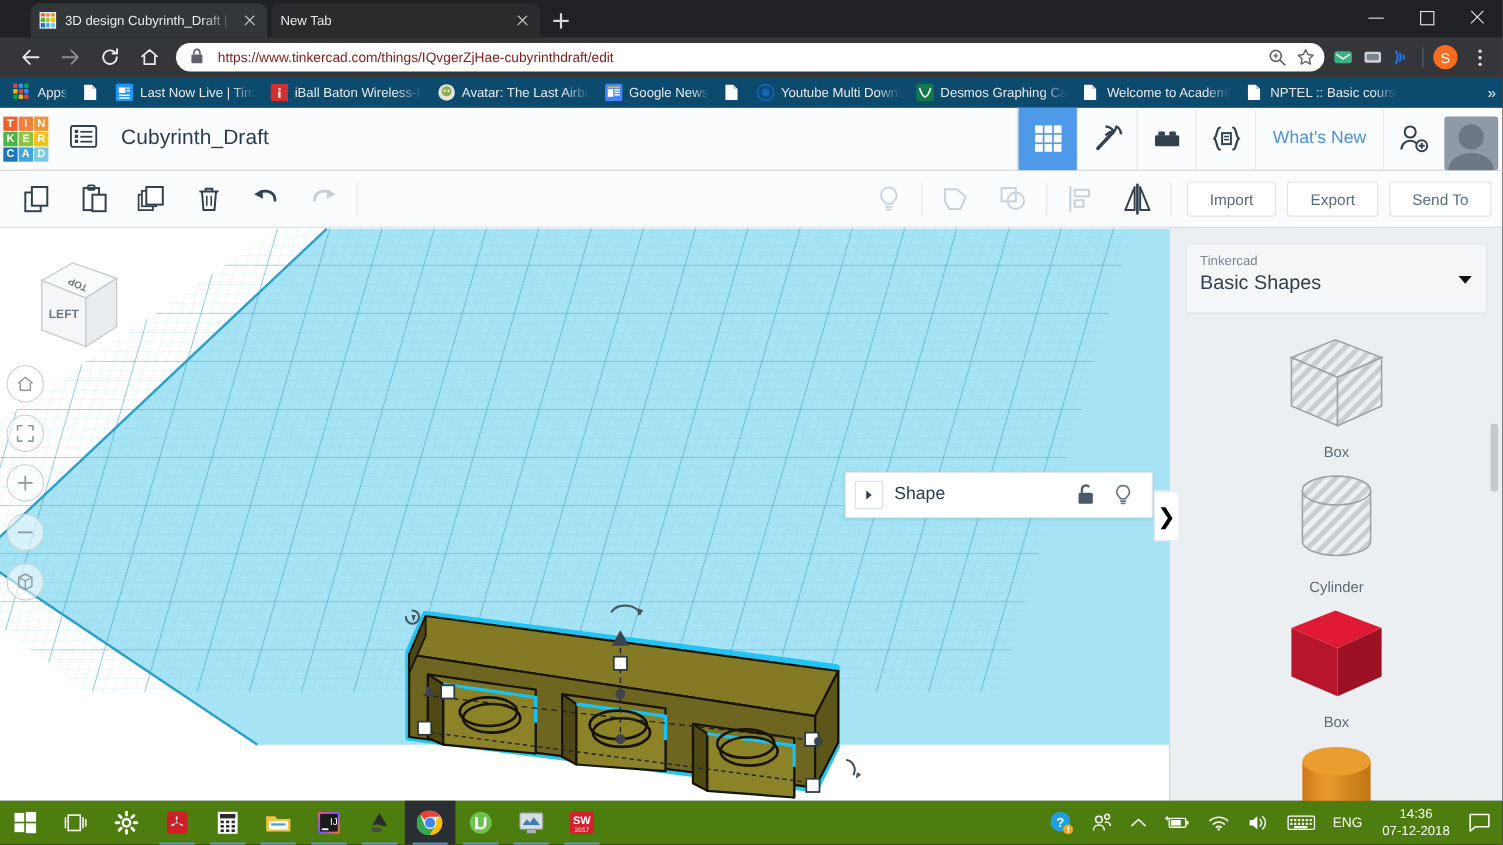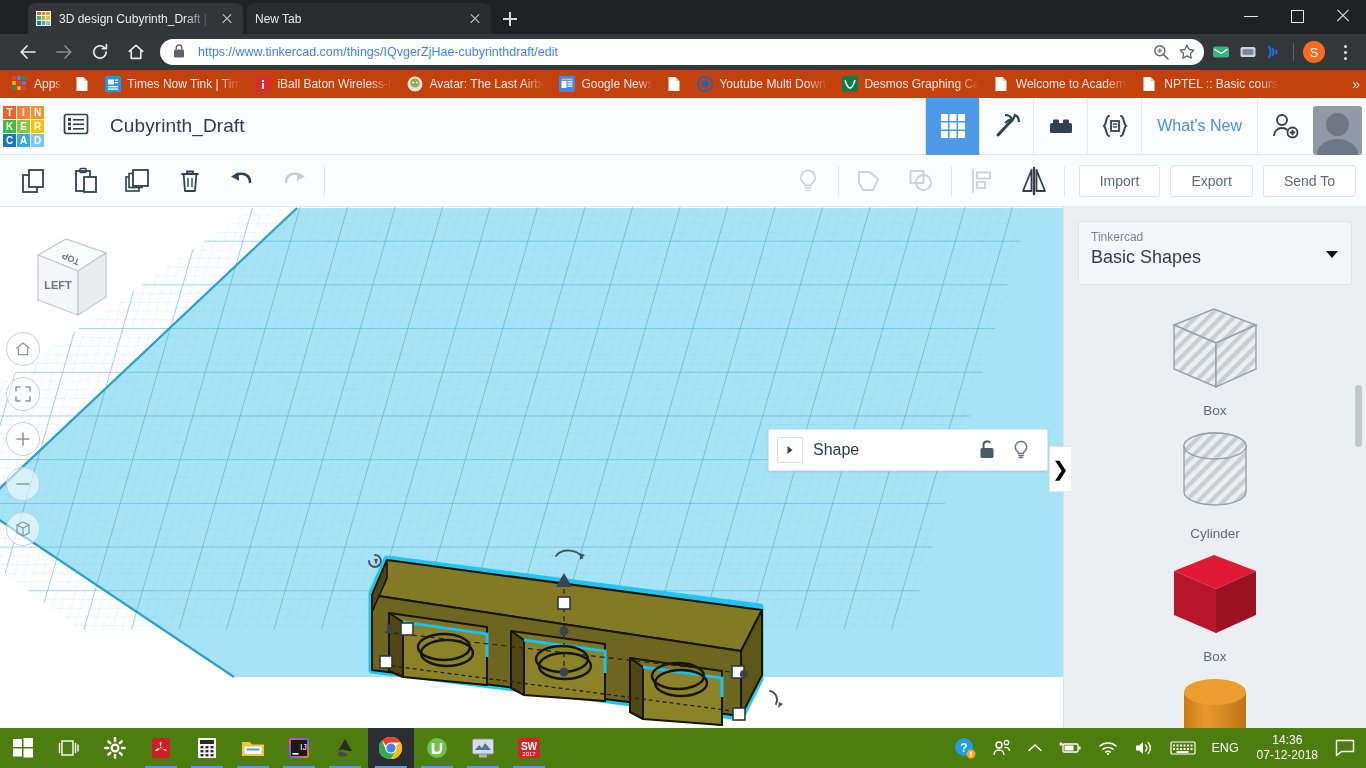--- a/index.html
+++ b/index.html
@@ -72,38 +72,38 @@
   .navbtn { width: 36px; height: 28px; position: relative; color: #e8eaed; flex: 0 0 auto; }
   .navbtn svg { position: absolute; left: 50%; top: 50%; transform: translate(-50%,-50%); }
   .omnibox {
     flex: 1 1 auto; height: 26px; background: #fff; border-radius: 13px;
     margin: 0 8px 0 6px; display: flex; align-items: center; padding: 0 8px 0 12px;
     gap: 8px;
   }
   .omni-url {
     flex: 1 1 auto; font-size: 12.5px; color: #202124; white-space: nowrap; overflow: hidden;
   }
-  .omni-url .dim { color: #3b82f6; }
+  .omni-url .dim { color: #7f1d1d; }
   .omni-ico { width: 18px; height: 18px; position: relative; flex: 0 0 18px; color: #5f6368; }
   .ext-icons { display: flex; align-items: center; gap: 9px; padding-right: 6px; }
   .ext { width: 18px; height: 18px; position: relative; }
   .divider-v { width: 1px; height: 18px; background: #5f6368; }
   .avatar-s {
     width: 22px; height: 22px; border-radius: 50%; background: #f96c20;
     color: #fff; font-size: 13px; display: flex; align-items: center; justify-content: center;
   }
   .kebab { width: 22px; height: 22px; position: relative; }
   .kebab i {
     position: absolute; left: 10px; width: 3px; height: 3px; border-radius: 50%; background: #e8eaed;
   }
   .kebab i:nth-child(1){ top: 4px;} .kebab i:nth-child(2){ top: 10px;} .kebab i:nth-child(3){ top: 16px;}
 
   .bookmarks {
     position: absolute; left: 0; top: 70px; width: 1366px; height: 28px;
-    background: #c2410c; display: flex; align-items: center; padding: 0 6px; gap: 2px;
+    background: #0c4a6e; display: flex; align-items: center; padding: 0 6px; gap: 2px;
     overflow: hidden;
   }
   .bm { display: flex; align-items: center; gap: 6px; padding: 3px 6px; border-radius: 4px; flex: 0 0 auto; max-width: 150px;}
   .bm-label { font-size: 12px; color: #e8eaed; white-space: nowrap; overflow: hidden;
     -webkit-mask-image: linear-gradient(90deg,#000 80%,transparent 100%);
     mask-image: linear-gradient(90deg,#000 80%,transparent 100%);}
   .bm-ico { width: 16px; height: 16px; flex: 0 0 16px; position: relative; }
   .apps-grid { width: 14px; height: 14px; display: grid; grid-template-columns: repeat(3,1fr); grid-template-rows: repeat(3,1fr); gap:1.5px;}
   .apps-grid i { border-radius: 1px; }
   .bm-overflow { position: absolute; right: 6px; color: #e8eaed; font-size: 14px; }
@@ -357,21 +357,21 @@
       <span class="bm-ico">
         <svg width="16" height="16" viewBox="0 0 16 16">
             <rect width="16" height="16" rx="2" fill="#2196f3"></rect>
             <rect x="3" y="3.5" width="6" height="5" fill="#fff"></rect>
             <rect x="10" y="3.5" width="3" height="1.2" fill="#fff"></rect>
             <rect x="10" y="6" width="3" height="1.2" fill="#fff"></rect>
             <rect x="3" y="10" width="10" height="1.3" fill="#fff"></rect>
             <rect x="3" y="12.4" width="10" height="1.3" fill="#fff"></rect>
           </svg>
       </span>
-      <span class="bm-label">Times Now Tink | Tim</span>
+      <span class="bm-label">Last Now Live | Tim</span>
     </div>
     <div class="bm">
       <span class="bm-ico">
         <svg width="16" height="16" viewBox="0 0 16 16">
             <rect width="16" height="16" rx="1" fill="#d32f2f"></rect>
             <rect x="7" y="4" width="2" height="2" fill="#fff"></rect>
             <rect x="7" y="7" width="2" height="6" fill="#fff"></rect>
           </svg>
       </span>
       <span class="bm-label">iBall Baton Wireless-N</span>

